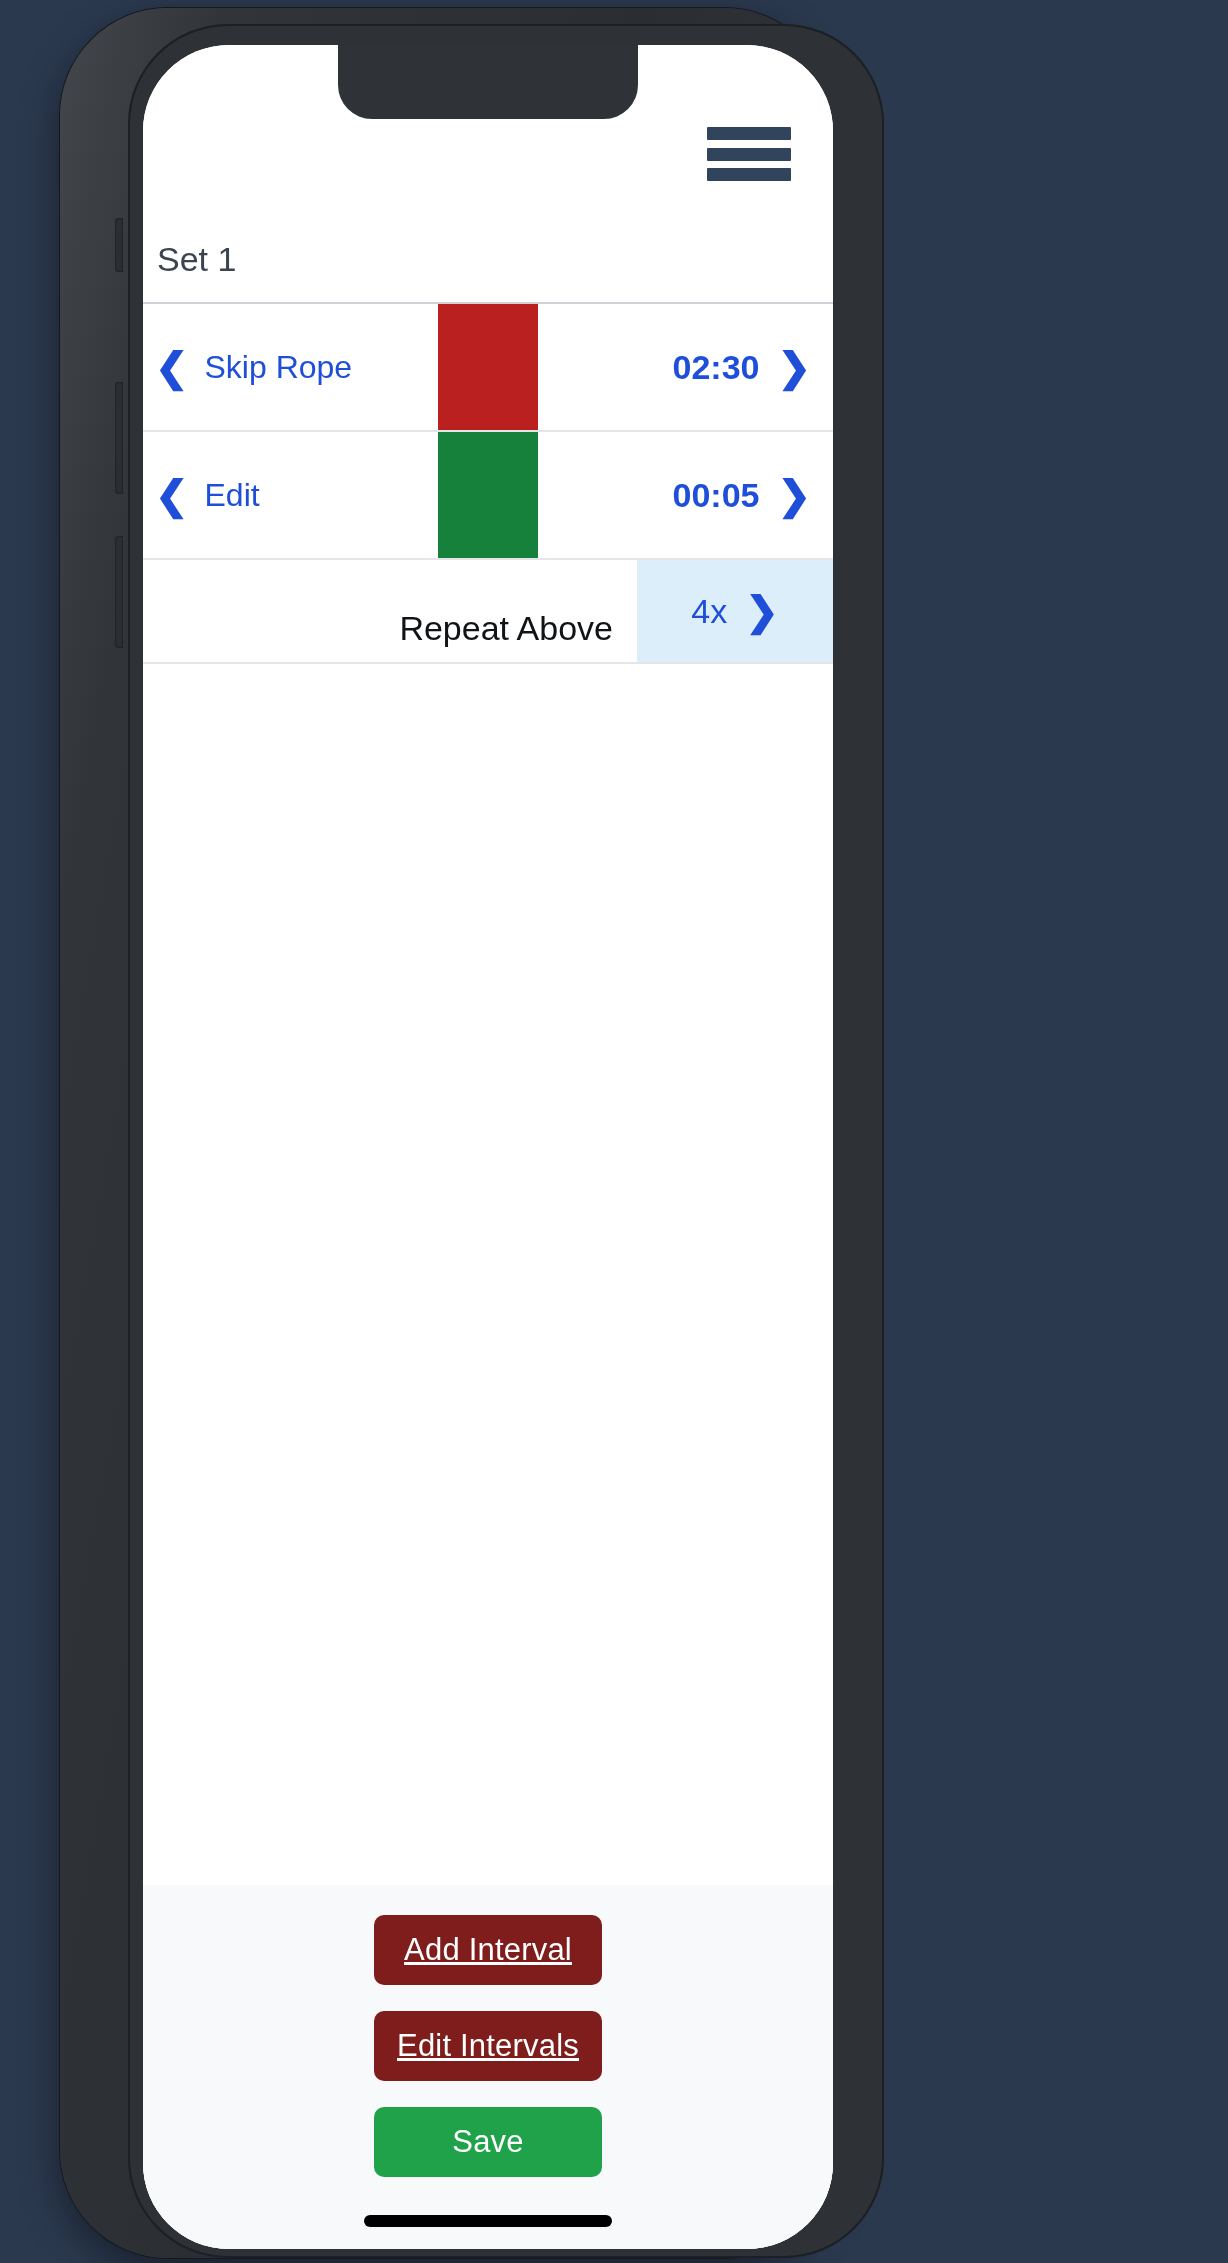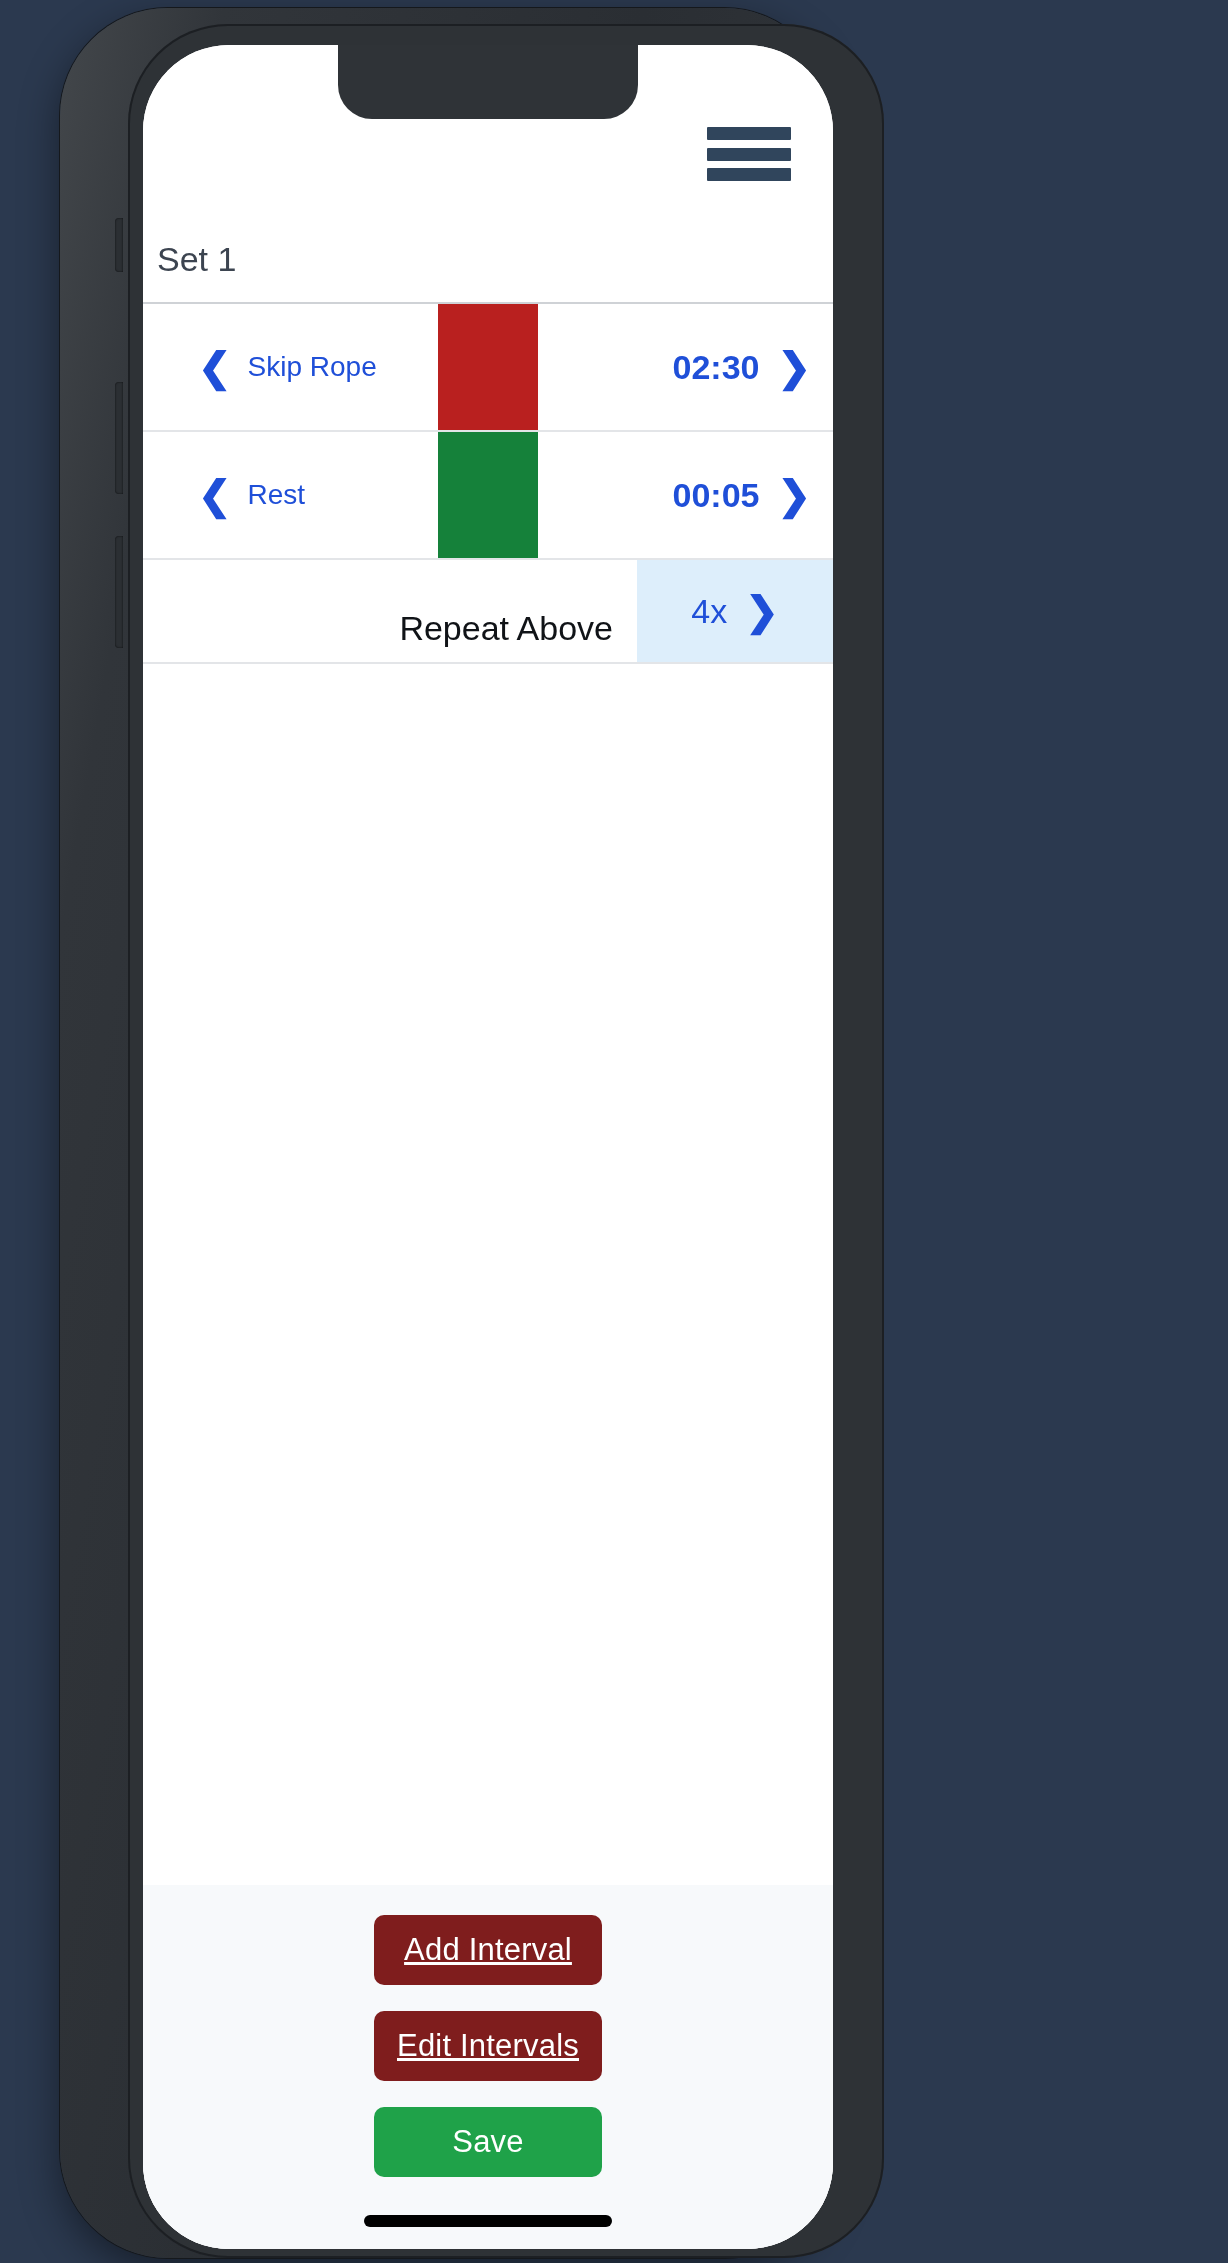--- a/index.html
+++ b/index.html
@@ -127,25 +127,24 @@
     display: flex;
     align-items: center;
     border-bottom: 2px solid #e3e5e8;
     background: #fff;
     cursor: pointer;
   }
   .row-left {
     display: flex;
     align-items: center;
     gap: 16px;
-    padding-left: 20px;
+    padding-left: 12px;
     color: #1f4fd8;
-    font-size: 28px;
+    font-size: 32px;
     z-index: 3;
-    margin-left: 35px;
   }
   .chev {
     color: #1f4fd8;
     font-size: 40px;
     line-height: 1;
     font-weight: 600;
     display: inline-block;
   }
   .chev-left::before  { content: "\276E"; }
   .chev-right::before { content: "\276F"; }
@@ -283,21 +282,21 @@
           <div class="row-right">
             <span>02:30</span>
             <span class="chev chev-right"></span>
           </div>
         </div>
 
         <div class="interval-row">
           <div class="color-bar" style="background: rgb(21, 129, 58);"></div>
           <div class="row-left">
             <span class="chev chev-left"></span>
-            <span>Rest</span>
+            <span>Edit</span>
           </div>
           <div class="row-right">
             <span>00:05</span>
             <span class="chev chev-right"></span>
           </div>
         </div>
 
         <div id="repeat-row">
           <span id="repeat-label">Repeat Above</span>
           <div id="repeat-count-cell">

